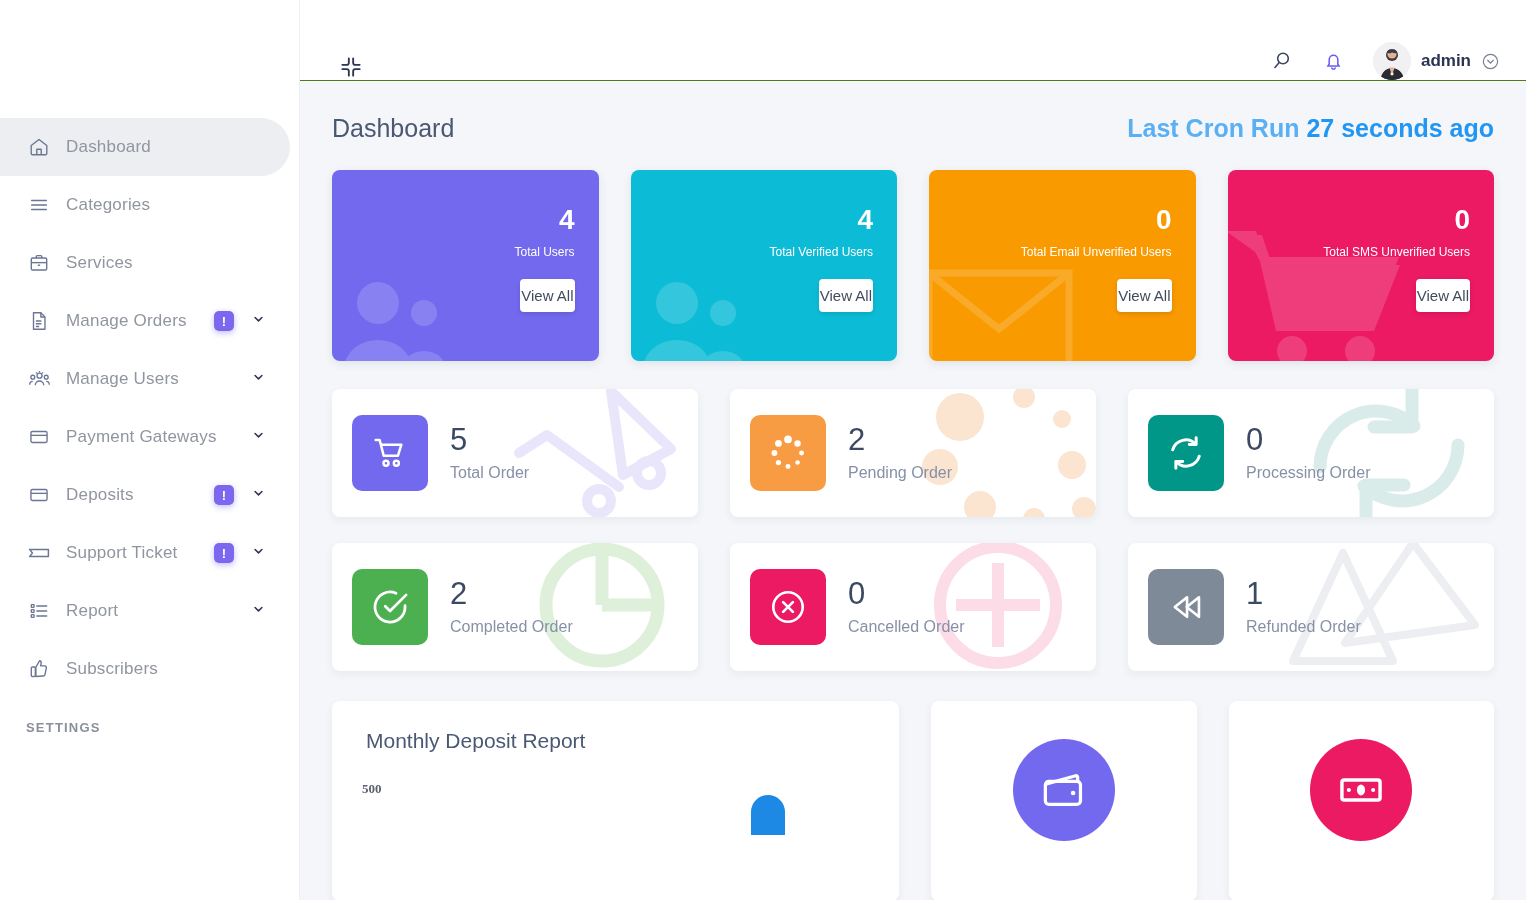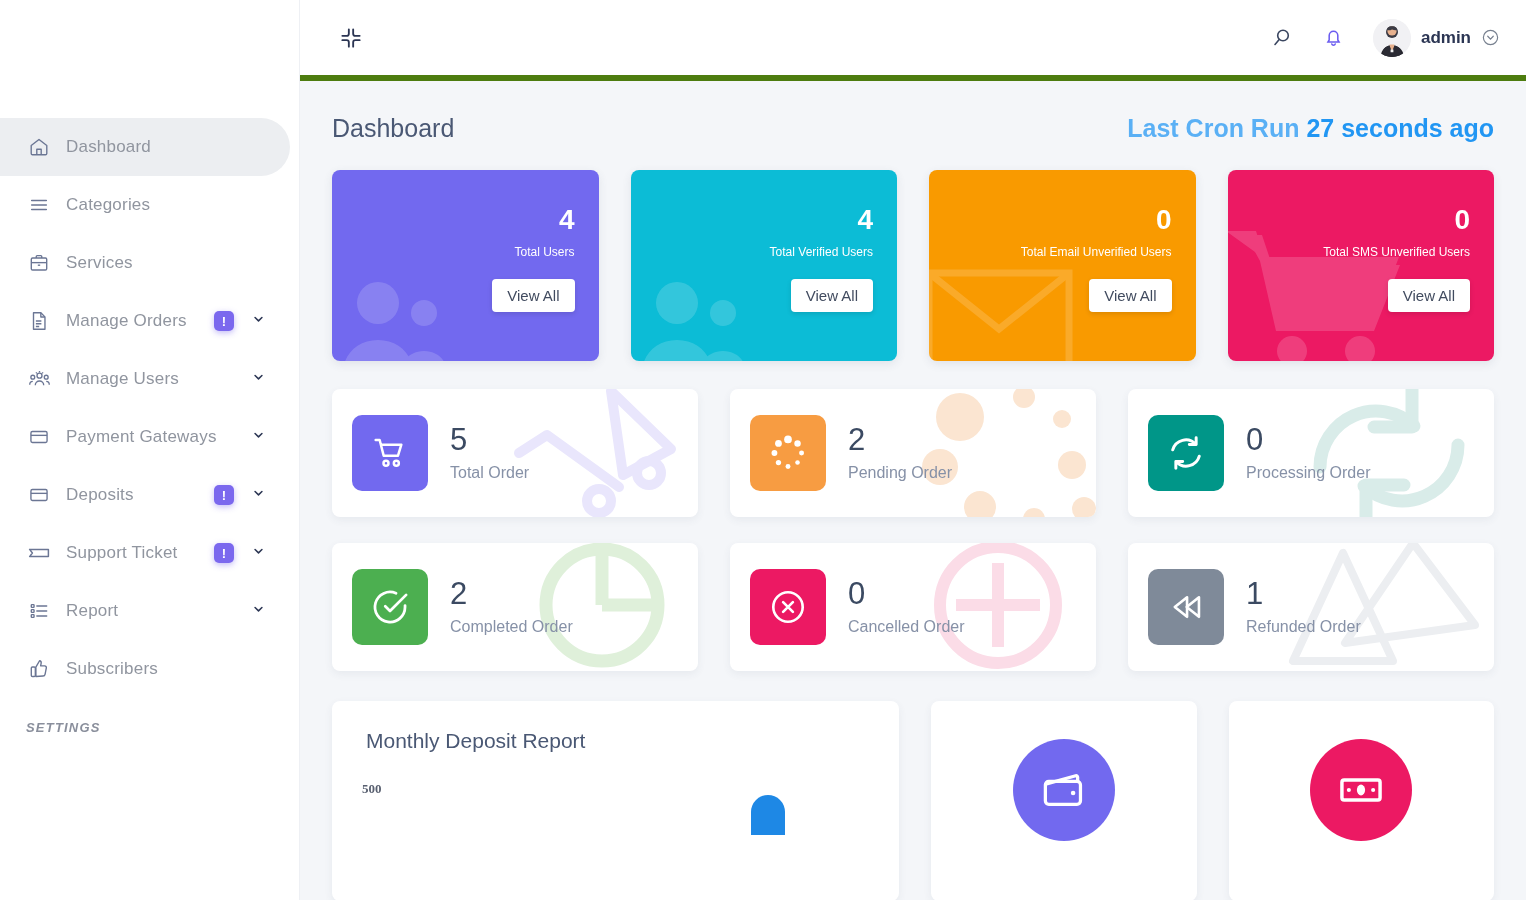--- a/index.html
+++ b/index.html
@@ -59,31 +59,30 @@
     position: absolute; right: 24px; top: 50%;
     transform: translateY(-50%);
     color: #2b3553;
   }
   .nav-section {
     margin-top: 22px;
     padding-left: 26px;
     font-size: 13px; font-weight: bold;
     letter-spacing: 1.2px;
     color: #8a8f9c;
-    font-style: italic;
   }
 
   
   #topbar {
     position: absolute; left: 300px; top: 0;
     width: 1226px; height: 81px;
     background: #fff;
-    display: flex; align-items: center;
+    display: flex; align-items: flex-end;
     padding: 0 26px 0 38px;
-    border-bottom: 6px solid #4d7c0f;
+    border-bottom: 1px solid #4d7c0f;
   }
   #collapse-btn { cursor: pointer; color: #2b3553; display:flex; }
   #topbar-right {
     margin-left: auto;
     display: flex; align-items: center; gap: 28px;
   }
   .tb-icon { cursor: pointer; display: flex; }
   #user-chip { display: flex; align-items: center; gap: 10px; cursor: pointer; }
   #avatar {
     width: 38px; height: 38px; border-radius: 50%;
@@ -132,21 +131,21 @@
     opacity: .16;
     pointer-events: none;
   }
   .stat-num { font-size: 28px; font-weight: bold; line-height: 1; position: relative; }
   .stat-label { font-size: 12px; margin-top: 11px; position: relative; }
   .stat-btn {
     display: inline-block;
     margin-top: 20px;
     background: #fff;
     border-radius: 4px;
-    padding: 8px 15px;
+    padding: 8px 1px;
     font-size: 15px;
     color: #414b5f;
     position: relative;
     box-shadow: 0 2px 5px rgba(0,0,0,.12);
     cursor: pointer;
   }
 
   
   #row-orders1 { margin-top: 28px; }
   #row-orders2 { margin-top: 26px; }

